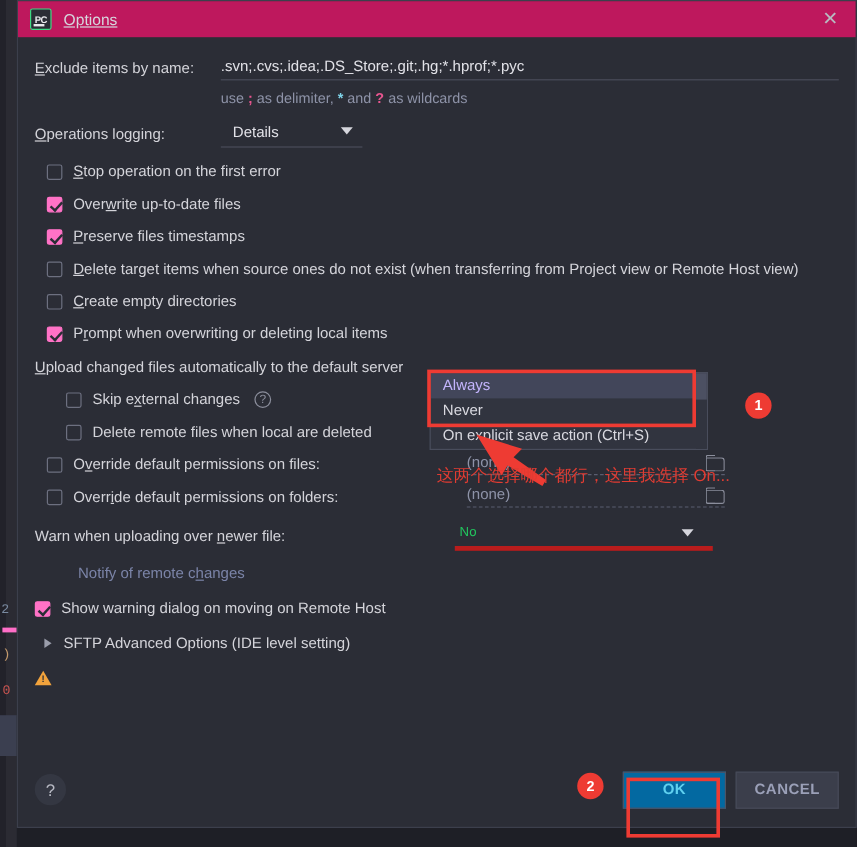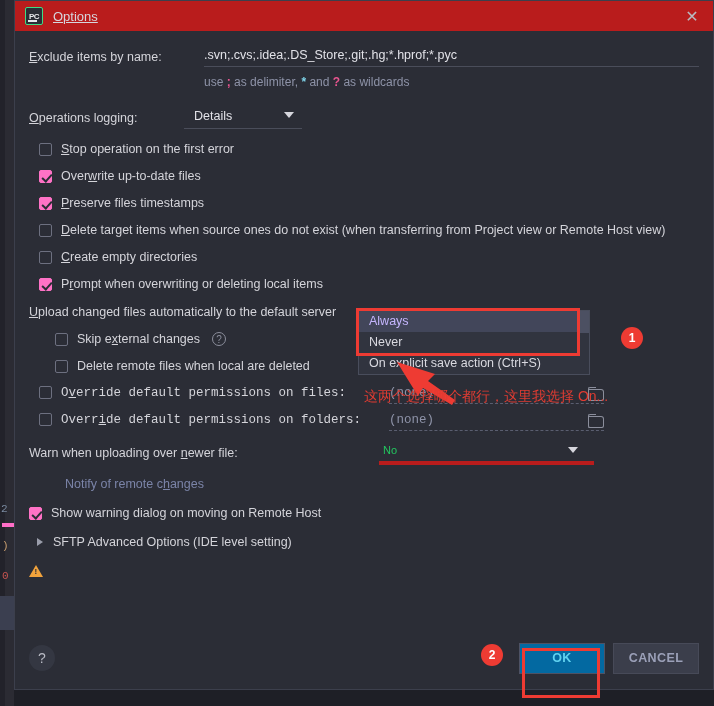--- a/index.html
+++ b/index.html
@@ -19,52 +19,52 @@
   .bg-tok { position: absolute; left: 2px; font-size: 11px; font-family: "Liberation Mono", monospace; }
   .bg-sel { position: absolute; left: 0; width: 14px; height: 34px; background: #3b3f50; }
 
   
   .dialog {
     position: absolute; left: 14px; top: 0; width: 700px; height: 690px;
     background: #2b2d36; border: 1px solid #3c3f4c;
     display: flex; flex-direction: column;
   }
   .titlebar {
-    height: 30px; background: #b91c1c; display: flex; align-items: center;
+    height: 30px; background: #be185d; display: flex; align-items: center;
     padding: 0 6px 0 10px; flex: 0 0 30px;
   }
   .pc-logo {
     width: 18px; height: 18px; border: 1.5px solid #3ddc84; border-radius: 2px;
     background: #2b2d36; display: flex; align-items: center; justify-content: center;
     font-size: 8px; font-weight: bold; color: #e8e8ec; letter-spacing: -0.5px;
     position: relative;
   }
   .pc-logo::after { content: ""; position: absolute; bottom: 2px; left: 2px; width: 9px; height: 2px; background: #e8e8ec; }
   .title-text { margin-left: 10px; font-size: 13px; color: #d6d6dd; text-decoration: underline; }
   .close-btn { margin-left: auto; width: 30px; height: 26px; display: flex; align-items: center; justify-content: center; color: #b8b9c0; font-size: 16px; }
 
   .body { flex: 1; padding: 0 14px; position: relative; }
   .lbl { font-size: 12.5px; color: #d4d4da; white-space: nowrap; }
   .lbl u { text-decoration: underline; text-underline-offset: 1px; }
 
   
-  .exclude-row { margin-top: 17px; display: flex; align-items: flex-start; gap: 20px; }
+  .exclude-row { margin-top: 17px; display: flex; align-items: flex-start; }
   .exclude-label { width: 155px; font-size: 12.5px; color: #d4d4da; padding-top: 2px; }
   .exclude-field { flex: 1; }
   .exclude-input {
     font-size: 12.5px; color: #e2e2e8; padding-bottom: 4px;
     border-bottom: 1px solid #4a4d5a; background: transparent;
   }
   .hint { margin-top: 8px; font-size: 12px; color: #8e93a8; }
   .hint .s { color: #e8558f; font-weight: bold; }
   .hint .st { color: #7fd3e8; font-weight: bold; }
   .hint .q { color: #e8558f; font-weight: bold; }
 
   
-  .oplog-row { margin-top: 18px; display: flex; align-items: center; }
+  .oplog-row { margin-top: 12px; display: flex; align-items: center; }
   .oplog-label { width: 155px; font-size: 12.5px; color: #d4d4da; }
   .combo {
     position: relative; width: 118px; padding: 2px 0 5px 10px;
     border-bottom: 1px solid #4a4d5a; font-size: 12.5px; color: #e2e2e8;
   }
   .combo .arrow { position: absolute; right: 8px; top: 5px; width: 0; height: 0;
     border-left: 5px solid transparent; border-right: 5px solid transparent; border-top: 6px solid #d6d6dd; }
 
   
   .cb-row { display: flex; align-items: center; margin-top: 13px; }
@@ -84,21 +84,21 @@
   .help-circle {
     width: 14px; height: 14px; border-radius: 50%; border: 1px solid #8b8e9c;
     color: #8b8e9c; font-size: 10px; display: inline-flex; align-items: center;
     justify-content: center; margin-left: 12px; flex: 0 0 14px;
   }
 
   
   .upload-row { margin-top: 14px; display:flex; align-items:center; }
 
   
-  .perm-row { display: flex; margin-top: 13px; font-family: Liberation Mono, monospace; }
+  .perm-row { display: flex; align-items: center; margin-top: 13px; }
   .perm-value {
     position: absolute; left: 360px; width: 215px; font-size: 12.5px; color: #8e93a8;
     border-bottom: 1px dashed #5a5e70; padding-bottom: 3px;
     display: flex; align-items: center;
   }
   .folder-ico { margin-left: auto; width: 16px; height: 13px; position: relative; }
   .folder-ico::before {
     content:""; position:absolute; left:0; top:2px; width:15px; height:10px;
     border: 1.5px solid #8b8e9c; border-radius: 1px 3px 2px 2px; border-left: none;
     background: transparent;

